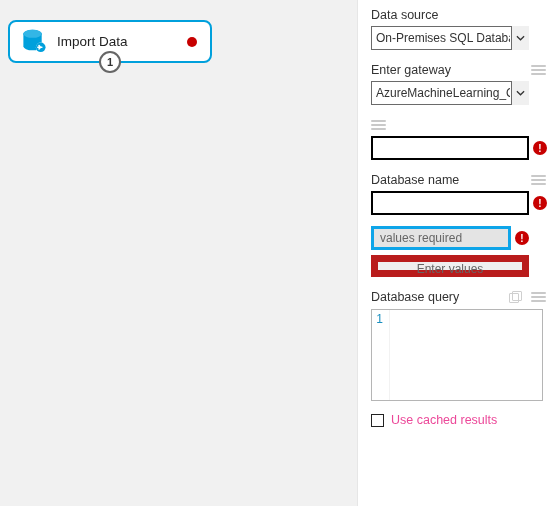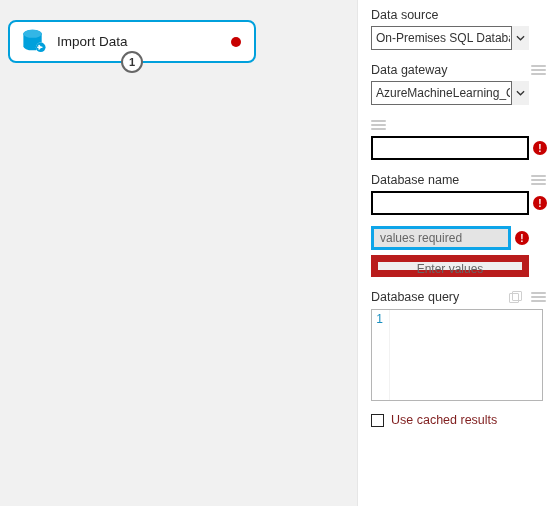--- a/index.html
+++ b/index.html
@@ -1,21 +1,21 @@
 <!DOCTYPE html>
 <html><head>
 <meta charset="utf-8">
 <style>
   * { box-sizing: border-box; margin: 0; padding: 0; font-family: "Segoe UI", Arial, sans-serif; }
   body { width: 559px; height: 506px; display: flex; background: #fff; overflow: hidden; }
   .canvas { width: 358px; height: 506px; background: #f1f1f1; position: relative; border-right: 1px solid #e6e6e6; flex-shrink: 0; }
   .props { flex: 1; background: #fff; padding: 6px 13px 10px 13px; overflow: hidden; }
 
   .module {
-    position: absolute; top: 20px; left: 8px; width: 248px; height: 43px;
+    position: absolute; top: 20px; left: 8px; width: 204px; height: 43px;
     background: #fff; border: 2px solid #00a0dc; border-radius: 8px;
     display: flex; align-items: center; padding: 0 10px;
   }
   .mod-icon { width: 27px; height: 27px; margin-right: 10px; flex-shrink: 0; }
   .mod-title { font-size: 13.5px; color: #222; flex: 1; }
   .mod-err { width: 10px; height: 10px; border-radius: 50%; background: #c70000; flex-shrink: 0; margin-right: 3px; }
   .port {
     position: absolute; bottom: -12px; left: 50%; transform: translateX(-50%);
     width: 22px; height: 22px; border-radius: 50%; background: #fff; border: 2px solid #666;
     display: flex; align-items: center; justify-content: center;
@@ -64,21 +64,21 @@
 
   .query-box {
     width: 172px; height: 92px; border: 1px solid #b5b5b5; margin-top: 3px;
     display: flex; background: #fff; font-family: Consolas, monospace; font-size: 12px;
   }
   .gutter { width: 18px; text-align: right; padding: 2px 6px 0 0; color: #1a8fbf; background:#fff; border-right:1px solid #f2f2f2; }
   .qtext { flex:1; padding: 2px 4px; color: #333; white-space: pre; }
 
   .chk-row { display:flex; align-items:center; margin-top: 12px; }
   .chk { width: 13px; height: 13px; border: 1px solid #222; margin-right: 7px; }
-  .chk-label { font-size: 12.5px; color: #7f1d1d; }
+  .chk-label { font-size: 12.5px; color: #ec4899; }
 </style>
 </head>
 <body>
 
 <div class="canvas">
   <div class="module">
     <span class="mod-icon">
       <svg viewBox="0 0 28 28">
         <ellipse cx="13" cy="6" rx="9.5" ry="4.2" fill="#00a0dc"></ellipse>
         <path d="M3.5 6 v13 a9.5 4.2 0 0 0 19 0 V6" fill="#00a0dc"></path>
@@ -109,21 +109,21 @@
       <span class="sel-arrow">
           <svg viewBox="0 0 10 6">
             <path d="M1 1 L5 5 L9 1" fill="none" stroke="#333" stroke-width="1.4"></path>
           </svg>
         </span>
     </div>
   </div>
 
   <div class="field">
     <div class="field-head">
-      <span class="field-label">Data gateway</span>
+      <span class="field-label">Enter gateway</span>
       <div class="hamb">
           <span></span>
           <span></span>
           <span></span>
         </div>
     </div>
     <div class="sel-wrap">
       <select>
         <option>AzureMachineLearning_On</option>
       </select>

